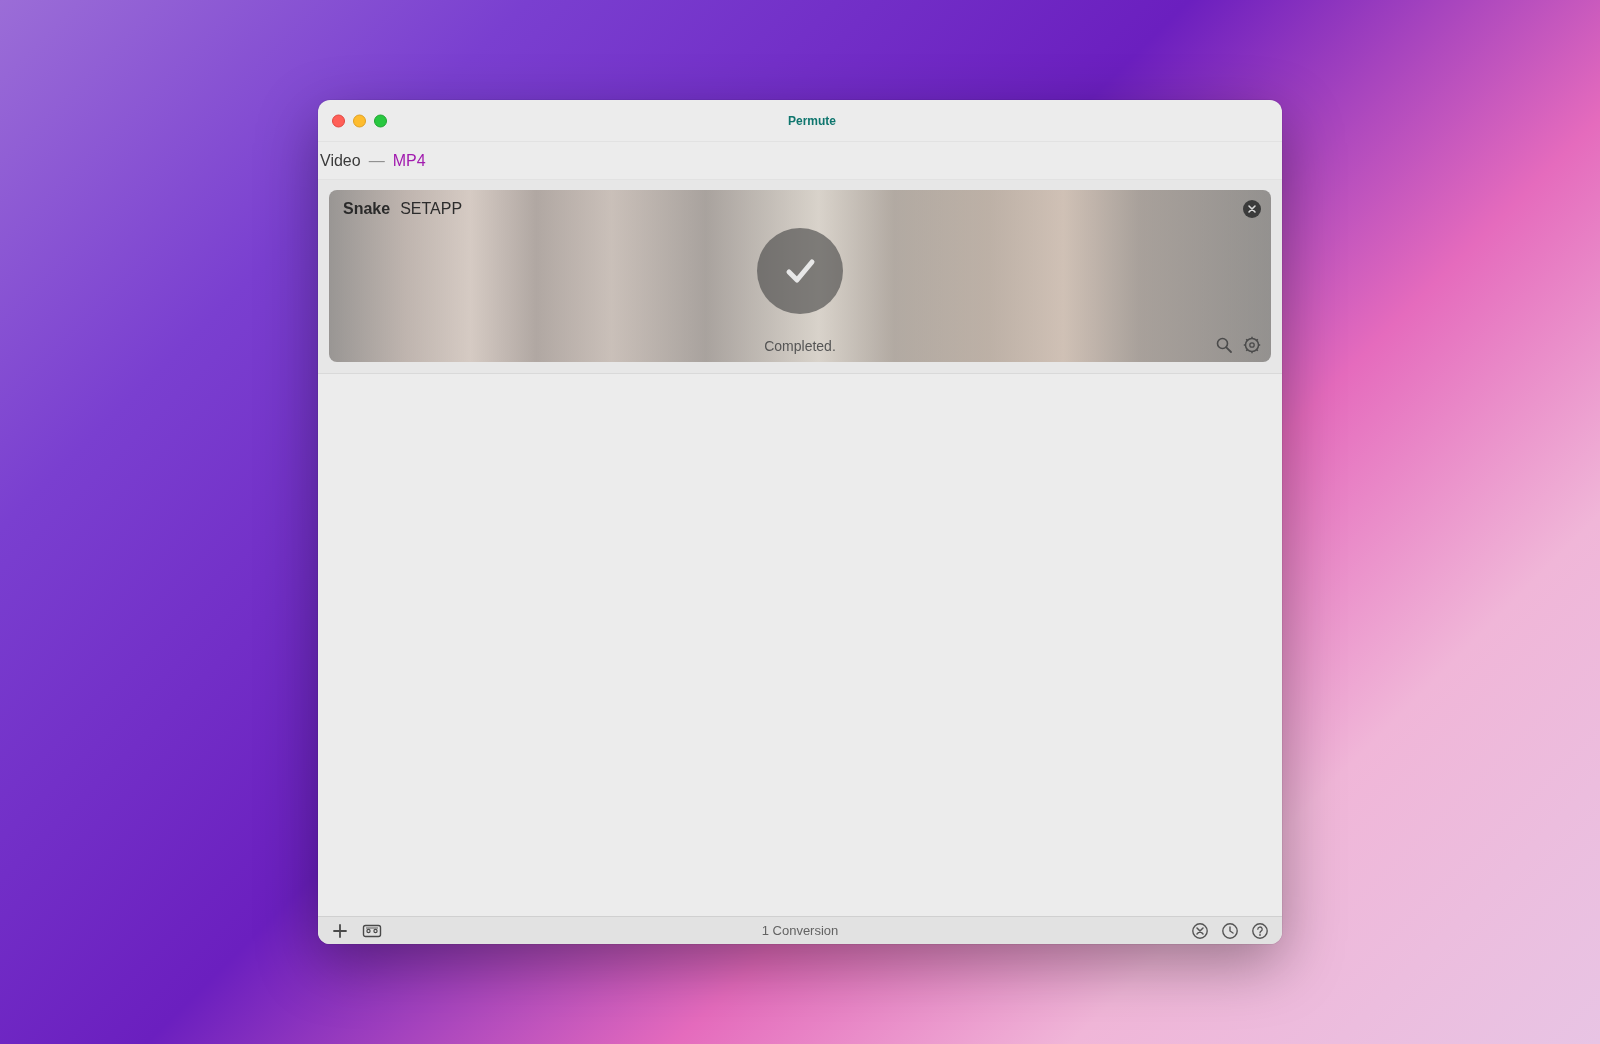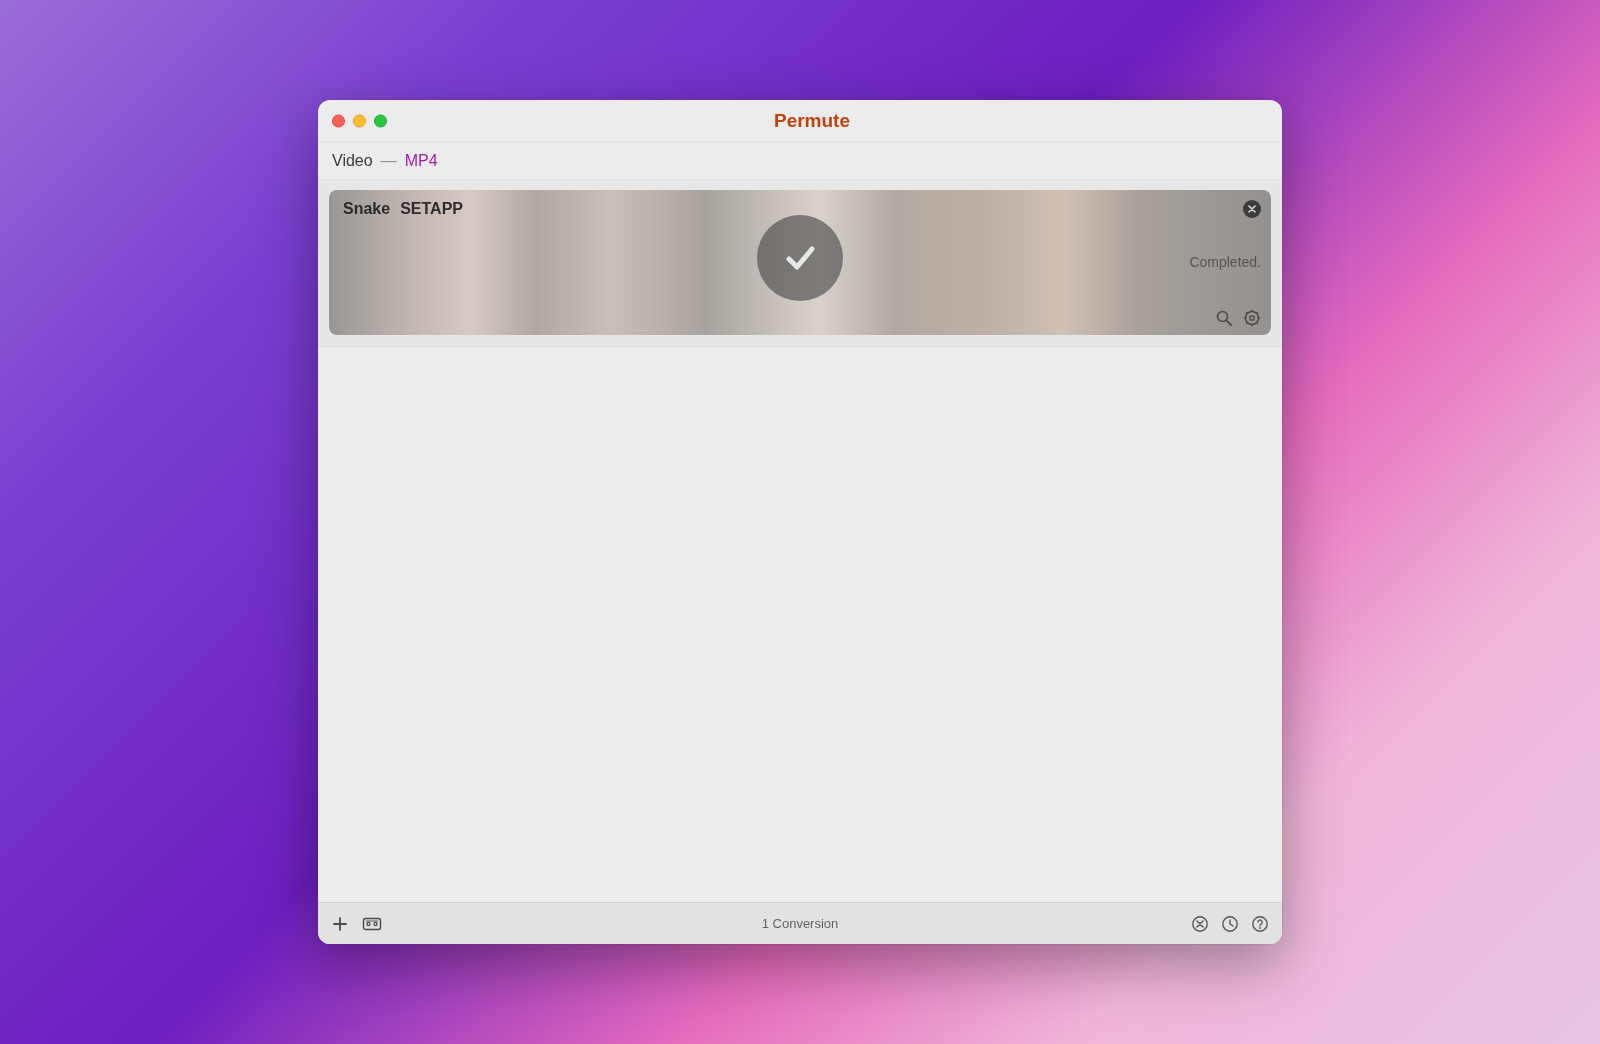--- a/index.html
+++ b/index.html
@@ -25,55 +25,55 @@
     }
     .traffic-lights {
       position: absolute; left: 14px; top: 50%; transform: translateY(-50%);
       display: flex; gap: 8px;
     }
     .dot { width: 13px; height: 13px; border-radius: 50%; }
     .dot.red { background: #ff5f57; border: 0.5px solid #e14640; }
     .dot.yellow { background: #febc2e; border: 0.5px solid #dfa023; }
     .dot.green { background: #28c840; border: 0.5px solid #1fa531; }
     .title {
-      margin: 0 auto; font-size: 19px; font-weight: 600; color: #c2410c; padding-left: 24px;
+      margin: 0 auto; font-size: 12px; font-weight: 600; color: #0f766e; padding-left: 24px;
     }
     .format-bar {
       height: 38px;
       display: flex; align-items: center;
-      padding: 0 14px;
+      padding: 0 2px;
       gap: 8px;
       font-size: 16px;
       border-bottom: 1px solid rgba(0,0,0,0.04);
     }
     .format-type { color: #3a3a3a; }
     .format-sep { color: #8e8e8e; }
     .format-name { color: #a21caf; }
     .queue-area {
       background: #e7e7e7;
       border-bottom: 1px solid rgba(0,0,0,0.06);
     }
     .card {
       margin: 10px 11px 11px 11px;
-      height: 145px;
+      height: 172px;
       border-radius: 8px;
       position: relative;
       overflow: hidden;
       background:
         linear-gradient(rgba(230,230,230,0.55), rgba(230,230,230,0.55)),
         linear-gradient(90deg,
           #3b342f 0%, #8e776a 8%, #c1a999 15%, #6f5b50 22%,
           #a79182 30%, #5e5046 40%, #c8bba9 52%, #72604f 60%,
           #8a6f58 70%, #b4937a 78%, #5d4c3f 86%, #2f2a25 100%);
       background-blend-mode: normal;
-      display: flex; flex-direction: row; justify-content: space-between;
+      display: flex; flex-direction: column; justify-content: space-between;
     }
     .card-title-wrap { padding: 10px 14px; display: flex; gap: 10px; }
     .card-title-a { font-size: 16px; font-weight: 600; color: #2a2a2a; }
-    .card-title-b { font-size: 16px; font-weight: 700; color: #2c2c2c; }
+    .card-title-b { font-size: 16px; font-weight: 400; color: #2c2c2c; }
     .card-close {
       position: absolute; right: 10px; top: 10px;
       width: 18px; height: 18px; border-radius: 50%;
       background: #3b3b3b; display: flex; align-items: center; justify-content: center;
       cursor: pointer;
     }
     .check-circle {
       position: absolute; left: 50%; top: 47%; transform: translate(-50%, -50%);
       width: 86px; height: 86px; border-radius: 50%;
       background: rgba(70,70,70,0.62);
@@ -98,21 +98,21 @@
     .summary-row {
       height: 30px;
       display: flex; align-items: center; justify-content: center;
       position: relative;
       font-size: 14px; color: #6c6c6c;
       border-bottom: 1px solid rgba(0,0,0,0.04);
     }
     .summary-close { position: absolute; right: 12px; top: 50%; transform: translateY(-50%); cursor: pointer; }
     .empty-area { flex: 1; background: #ececec; }
     .footer-bar {
-      height: 42px;
+      height: 28px;
       border-top: 1px solid rgba(0,0,0,0.08);
       background: #e2e2e2;
       display: flex; align-items: center;
       padding: 0 12px;
       position: relative;
     }
     .footer-left { display: flex; gap: 12px; align-items: center; }
     .footer-center {
       position: absolute; left: 50%; transform: translateX(-50%);
       font-size: 13px; color: #636363;

